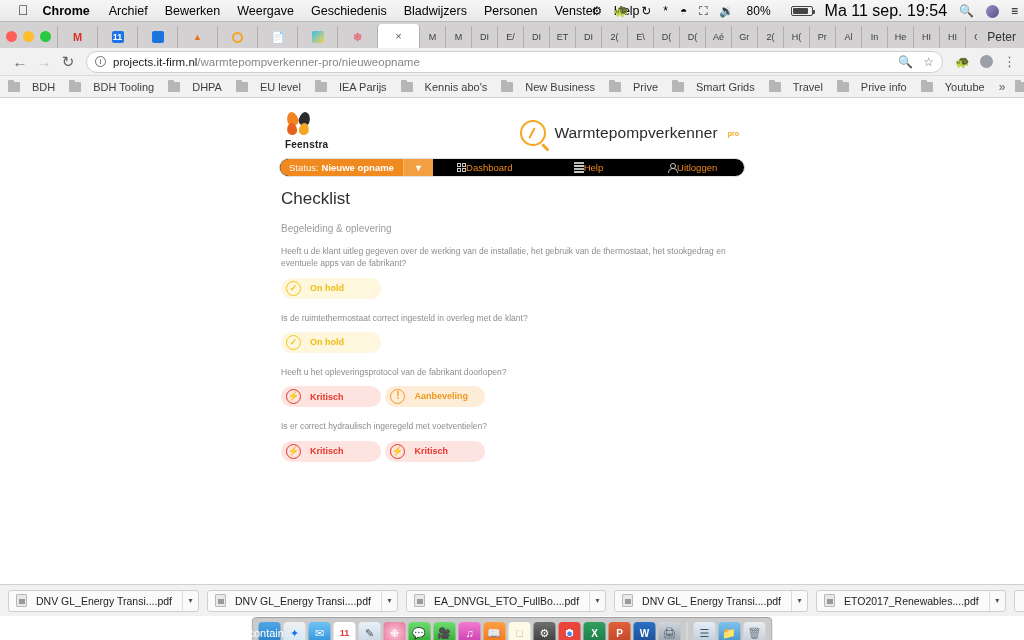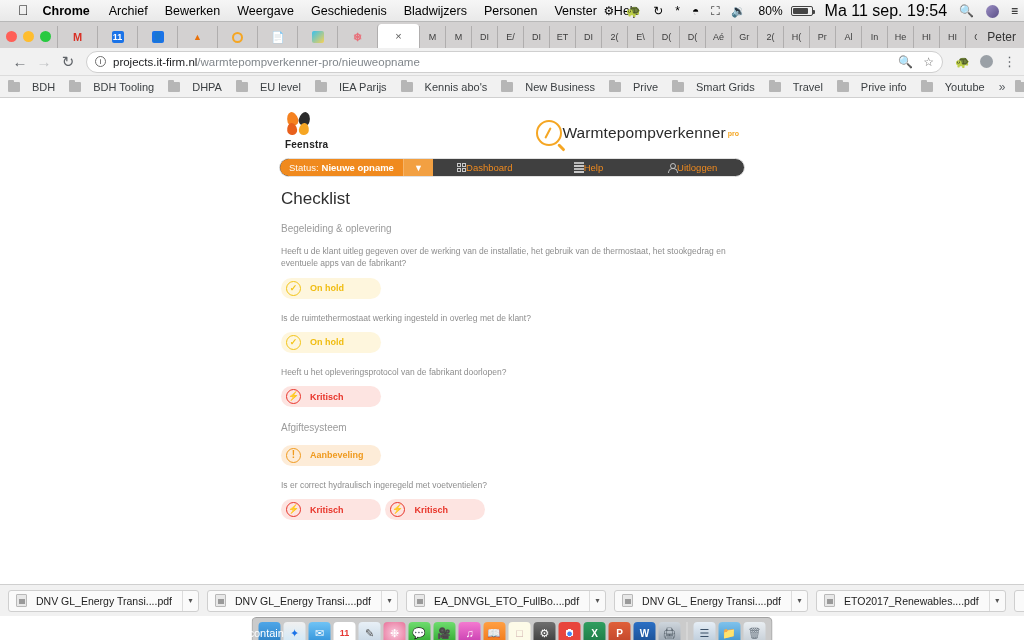--- a/index.html
+++ b/index.html
@@ -30,21 +30,21 @@
     top: -1px;
   }
   .menu-item { margin-right: 17px; white-space: nowrap; }
   .menu-item.bold { font-weight: bold; margin-right: 19px; }
   .menubar-right {
     position: absolute; right: 6px; top: 0; height: 22px;
     display: flex; align-items: center; gap: 12px;
     font-size: 12px;
   }
   .mb-icon { display: inline-block; line-height: 1; }
-  .battery-wrap { display: flex; align-items: center; gap: 8px; }
+  .battery-wrap { display: flex; align-items: center; gap: 20px; }
   .battery-pct { font-size: 12px; }
   .battery-shape {
     width: 22px; height: 10px; border: 1px solid #444; border-radius: 2px;
     position: relative; display: inline-block;
   }
   .battery-shape::after {
     content: ""; position: absolute; right: -3px; top: 3px;
     width: 2px; height: 4px; background: #444; border-radius: 0 1px 1px 0;
   }
   .battery-fill { position: absolute; left: 1px; top: 1px; bottom: 1px; width: 15px; background: #444; border-radius: 1px; }
@@ -179,21 +179,21 @@
     padding: 4px 4px 0 4px;
   }
   .brand { display: flex; flex-direction: column; align-items: flex-start; padding-left: 4px;}
   .drops { position: relative; width: 30px; height: 26px; }
   .drop { position: absolute; width: 11px; height: 14px; border-radius: 50% 50% 50% 50% / 62% 62% 38% 38%; }
   .drop.d1 { left: 2px; top: 0; background: #f58220; transform: rotate(-16deg); }
   .drop.d2 { left: 14px; top: 0; background: #2b2b2b; transform: rotate(14deg); }
   .drop.d3 { left: 2px; top: 11px; background: #e8601c; transform: rotate(-8deg); width:10px; height:12px;}
   .drop.d4 { left: 14px; top: 11px; background: #f6a623; transform: rotate(8deg); width:10px; height:12px;}
   .brand-name { font-size: 10px; color: #222; font-weight: 600; margin-top: 1px; letter-spacing: .2px;}
-  .app-title-wrap { display: flex; align-items: center; padding-top: 8px; padding-right: 4px;}
+  .app-title-wrap { display: flex; align-items: center; gap: 8px; padding-top: 8px; padding-right: 4px;}
   .mag {
     width: 26px; height: 26px; border-radius: 50%;
     border: 2px solid #f5a623; position: relative; flex: 0 0 auto;
   }
   .mag::after {
     content: ""; position: absolute; right: -6px; bottom: -4px;
     width: 9px; height: 2.5px; background: #f5a623; transform: rotate(45deg); border-radius: 2px;
   }
   .mag-needle {
     position: absolute; left: 9px; top: 5px; width: 2px; height: 12px;
@@ -205,21 +205,21 @@
     vertical-align: super; margin-left: 2px;
   }
 
   
   .statusbar {
     display: flex; align-items: stretch;
     height: 19px;
     border: 1px solid #e2e2e2;
     border-radius: 10px;
     overflow: hidden;
-    background: #404040;
+    background: #000000;
     margin: 0 2px;
   }
   .status-left {
     background: #f08a1e; color: #fff;
     display: flex; align-items: center;
     padding: 0 9px;
     font-size: 9.5px;
     white-space: nowrap;
     border-radius: 9px 0 0 9px;
   }
@@ -577,38 +577,37 @@
       <div class="section-title">Begeleiding &amp; oplevering</div>
 
       <div class="question">Heeft u de klant uitleg gegeven over de werking van de installatie, het gebruik van de thermostaat, het stookgedrag en eventuele apps van de fabrikant?</div>
       <div class="badge onhold">
         <span class="ico">
             <span class="check">✓</span>
           </span>
         <span class="lab">On hold</span>
       </div>
 
-      <div class="question">Is de ruimtethermostaat werking ingesteld in overleg met de klant?</div>
+      <div class="question">Is de ruimtethermostaat correct ingesteld in overleg met de klant?</div>
       <div class="badge onhold">
         <span class="ico">
             <span class="check">✓</span>
           </span>
         <span class="lab">On hold</span>
       </div>
 
       <div class="question">Heeft u het opleveringsprotocol van de fabrikant doorlopen?</div>
       <div class="badge kritisch">
         <span class="ico">
             <span class="bolt">⚡</span>
           </span>
         <span class="lab">Kritisch</span>
       </div>
 
       
-      <div class="section-title">Afgiftesysteem</div>
 
       <div class="badge aanbeveling">
         <span class="ico">
             <span class="bang">!</span>
           </span>
         <span class="lab">Aanbeveling</span>
       </div>
 
       <div class="question">Is er correct hydraulisch ingeregeld met voetventielen?</div>
       <div class="badge kritisch">

